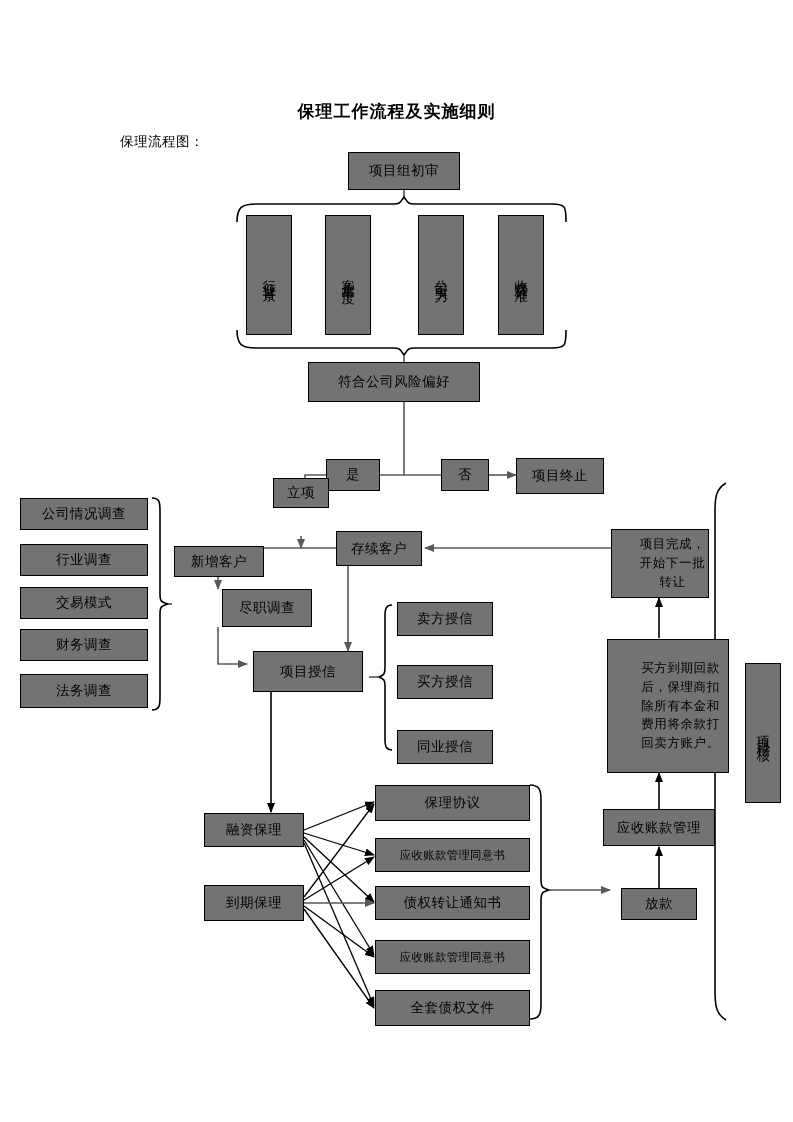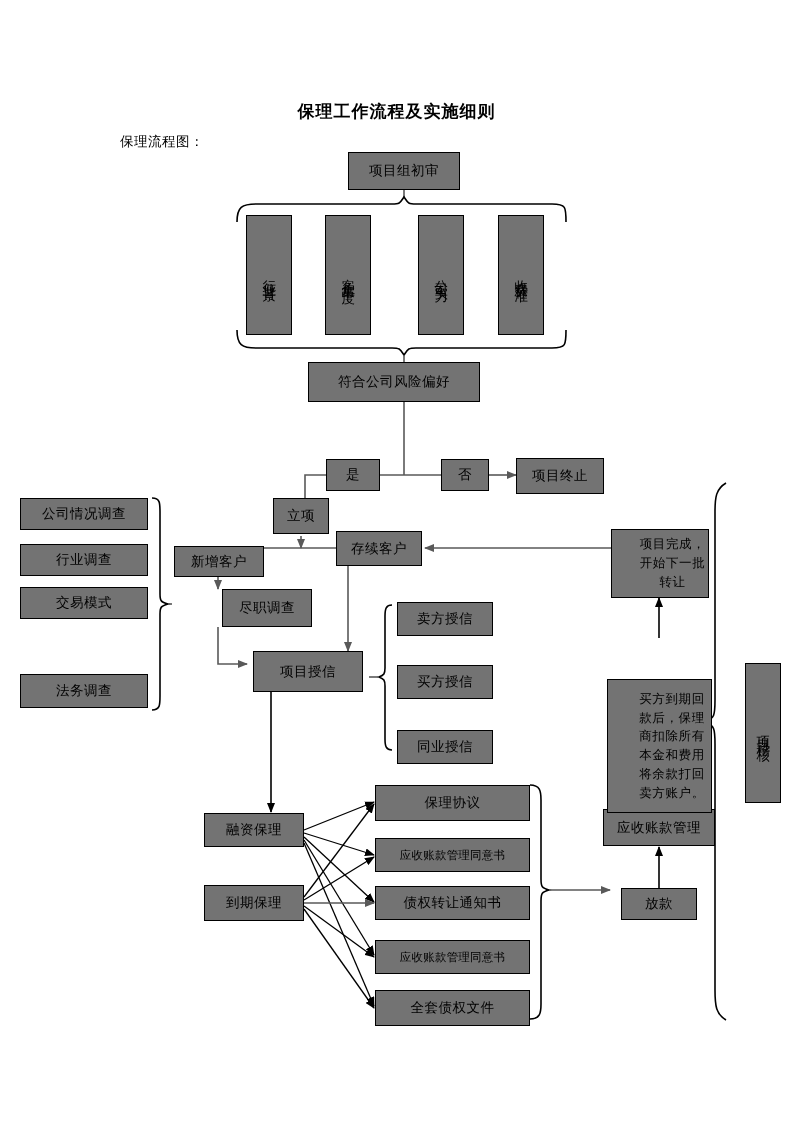--- a/index.html
+++ b/index.html
@@ -170,47 +170,48 @@
   <div class="node vertical" style="left:325px; top:215px; width:46px; height:120px;">客户集中度</div>
   <div class="node vertical" style="left:418px; top:215px; width:46px; height:120px;">公司实力</div>
   <div class="node vertical" style="left:498px; top:215px; width:46px; height:120px;">收费标准</div>
 
   <div class="node" style="left:308px; top:362px; width:172px; height:40px;">符合公司风险偏好</div>
 
   <div class="node" style="left:326px; top:459px; width:54px; height:32px;">是</div>
   <div class="node" style="left:441px; top:459px; width:48px; height:32px;">否</div>
   <div class="node" style="left:516px; top:458px; width:88px; height:36px;">项目终止</div>
 
-  <div class="node" style="left:273px; top:498px; width:56px; height:36px;">立项</div>
+  <div class="node" style="left:273px; top:478px; width:56px; height:30px;">立项</div>
 
   <div class="node" style="left:174px; top:531px; width:90px; height:31px;margin-top:15px;">新增客户</div>
   <div class="node" style="left:336px; top:531px; width:86px; height:35px;">存续客户</div>
 
   <div class="node" style="left:174px; top:589px; width:90px; height:38px;margin-left:48px;">尽职调查</div>
 
   <div class="node" style="left:253px; top:651px; width:110px; height:41px;">项目授信</div>
 
   <div class="node" style="left:20px; top:498px; width:128px; height:32px;">公司情况调查</div>
   <div class="node" style="left:20px; top:544px; width:128px; height:32px;">行业调查</div>
   <div class="node" style="left:20px; top:587px; width:128px; height:32px;">交易模式</div>
+  <div class="node" style="left:20px; top:629px; width:128px; height:32px;">财务调查</div>
   <div class="node" style="left:20px; top:674px; width:128px; height:34px;">法务调查</div>
 
   <div class="node" style="left:397px; top:602px; width:96px; height:34px;">卖方授信</div>
   <div class="node" style="left:397px; top:665px; width:96px; height:34px;">买方授信</div>
   <div class="node" style="left:397px; top:730px; width:96px; height:34px;">同业授信</div>
 
   <div class="node" style="left:204px; top:813px; width:100px; height:34px;">融资保理</div>
   <div class="node" style="left:204px; top:885px; width:100px; height:36px;">到期保理</div>
 
   <div class="node" style="left:375px; top:785px; width:155px; height:36px;">保理协议</div>
   <div class="node small" style="left:375px; top:838px; width:155px; height:34px;">应收账款管理同意书</div>
   <div class="node" style="left:375px; top:886px; width:155px; height:34px;">债权转让通知书</div>
   <div class="node small" style="left:375px; top:940px; width:155px; height:34px;">应收账款管理同意书</div>
   <div class="node" style="left:375px; top:990px; width:155px; height:36px;">全套债权文件</div>
 
   <div class="node" style="left:621px; top:888px; width:76px; height:32px;">放款</div>
   <div class="node" style="left:603px; top:809px; width:112px; height:37px;">应收账款管理</div>
-  <div class="node multiline" style="left:607px; top:639px; width:105px; height:134px;margin-top:40px;">买方到期回款后，保理商扣除所有本金和费用将余款打回卖方账户。</div>
+  <div class="node multiline" style="left:607px; top:639px; width:122px; height:134px;">买方到期回款后，保理商扣除所有本金和费用将余款打回卖方账户。</div>
   <div class="node multiline" style="left:611px; top:529px; width:98px; height:69px;">项目完成，开始下一批转让</div>
 
   <div class="node vertical-wide" style="left:745px; top:663px; width:36px; height:140px;">项目稽核</div>
 
 </div>
 
 </body></html>

